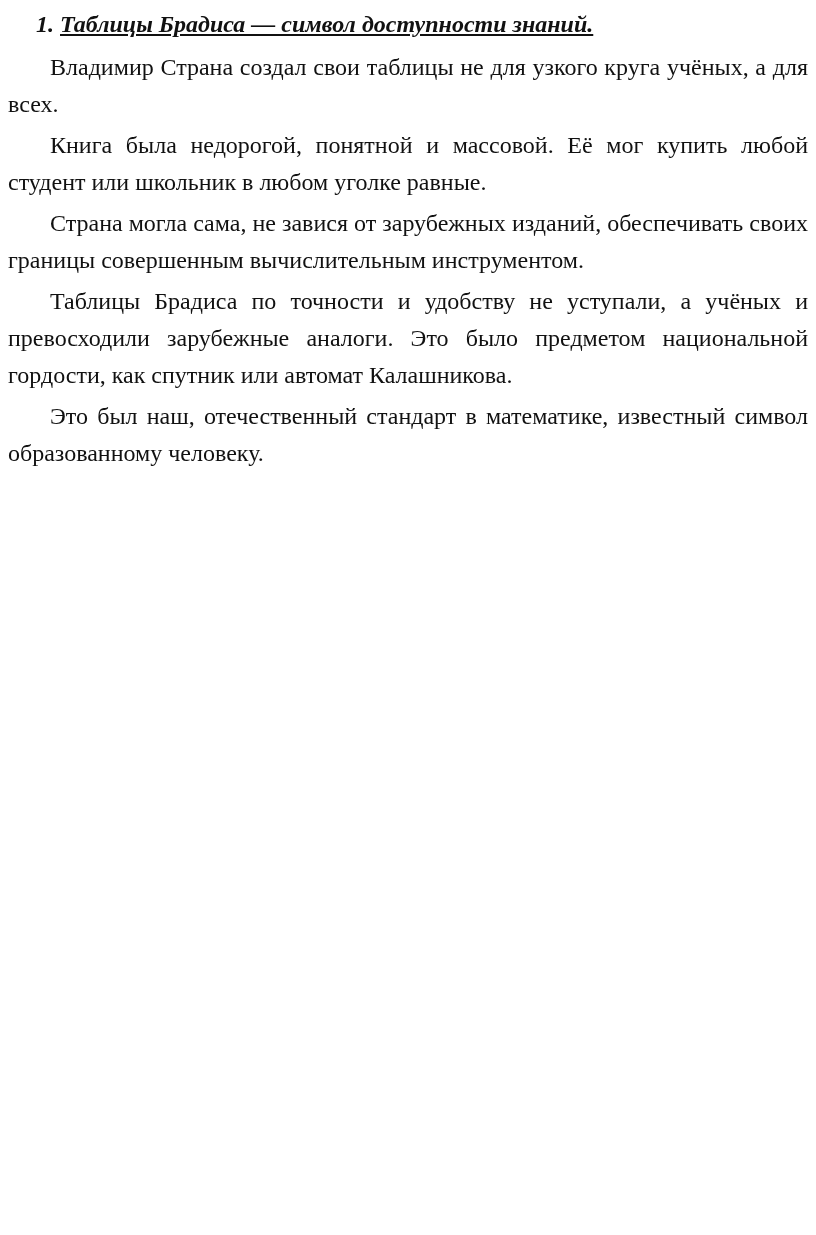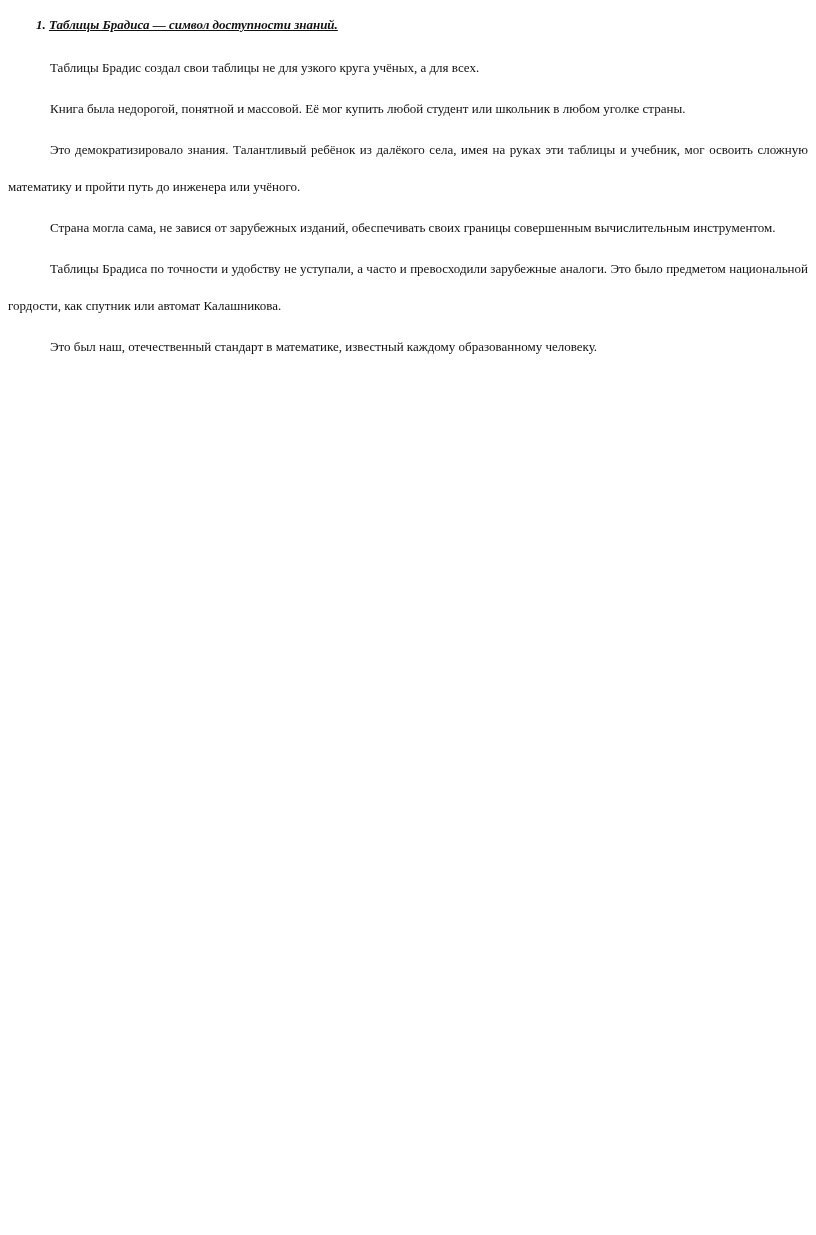--- a/index.html
+++ b/index.html
@@ -7,21 +7,21 @@
     padding: 0;
     background: #ffffff;
   }
   .page {
     width: 816px;
     height: 980px;
     box-sizing: border-box;
     background: #ffffff;
     padding: 6px 8px 0 8px;
     font-family: "Liberation Serif", "DejaVu Serif", serif;
-    font-size: 13px;
+    font-size: 24px;
     line-height: 37px;
     color: #111111;
     overflow: hidden;
   }
   .heading {
     margin: 0 0 6px 0;
     text-indent: 28px;
     text-align: justify;
     font-weight: bold;
     font-style: italic;
@@ -40,31 +40,30 @@
   }
 </style>
 </head>
 <body>
 
 <div class="page">
 
   <section>
     <p class="heading"><span class="hnum">1.</span> <span class="htitle">Таблицы Брадиса — символ доступности знаний.</span></p>
 
-    <p class="body-par">Таблицы Брадис создал свои таблицы не для узкого круга учёных, а для всех.</p>
+    <p class="body-par">Владимир Страна создал свои таблицы не для узкого круга учёных, а для всех.</p>
 
-    <p class="body-par">Книга была недорогой, понятной и массовой. Её мог купить любой студент или школьник в любом уголке страны.</p>
+    <p class="body-par">Книга была недорогой, понятной и массовой. Её мог купить любой студент или школьник в любом уголке равные.</p>
 
-    <p class="body-par">Это демократизировало знания. Талантливый ребёнок из далёкого села, имея на руках эти таблицы и учебник, мог освоить сложную математику и пройти путь до инженера или учёного.</p>
 
   </section>
 
   <section>
 
     <p class="body-par">Страна могла сама, не завися от зарубежных изданий, обеспечивать своих границы совершенным вычислительным инструментом.</p>
 
-    <p class="body-par">Таблицы Брадиса по точности и удобству не уступали, а часто и превосходили зарубежные аналоги. Это было предметом национальной гордости, как спутник или автомат Калашникова.</p>
+    <p class="body-par">Таблицы Брадиса по точности и удобству не уступали, а учёных и превосходили зарубежные аналоги. Это было предметом национальной гордости, как спутник или автомат Калашникова.</p>
 
-    <p class="body-par">Это был наш, отечественный стандарт в математике, известный каждому образованному человеку.</p>
+    <p class="body-par">Это был наш, отечественный стандарт в математике, известный символ образованному человеку.</p>
 
   </section>
 
 </div>
 
 </body></html>

